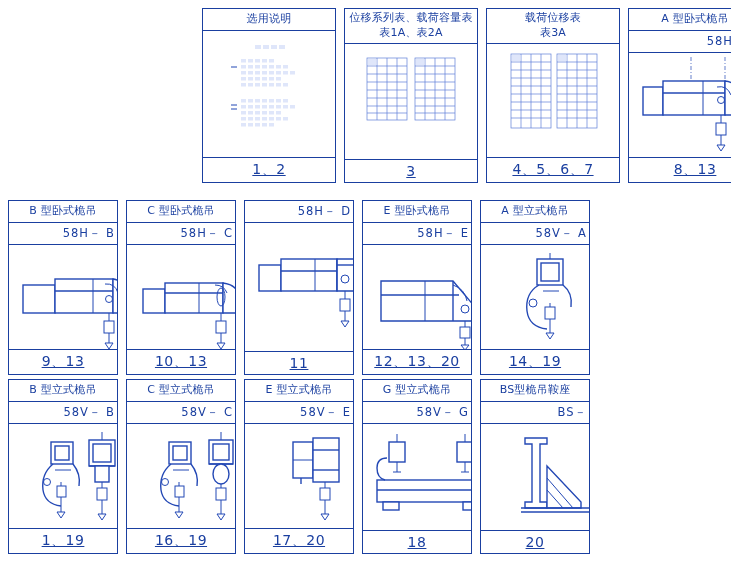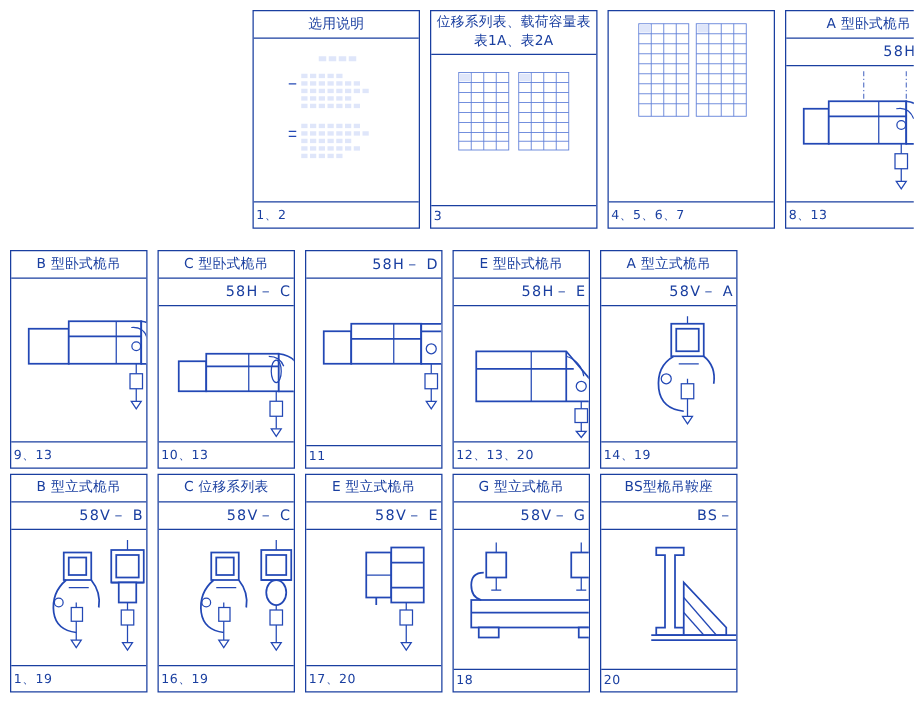--- a/index.html
+++ b/index.html
@@ -48,25 +48,26 @@
     letter-spacing:1px;
     white-space:nowrap;
   }
   .body{
     flex:1;
     position:relative;
     overflow:hidden;
   }
   .ftr{
     border-top:1.4px solid #1a3fa0;
-    text-align:left;
-    font-size:10px;
+    text-align:center;
+    font-size:14px;
     padding:3px 2px;
     letter-spacing:0.5px;
     white-space:nowrap;
+    text-decoration:underline;
   }
 
   
   svg{display:block;}
   .ln{stroke:#2348b5;stroke-width:1;fill:none;}
   .ln2{stroke:#2348b5;stroke-width:1.4;fill:none;}
   .thin{stroke:#5f7fd8;stroke-width:.7;fill:none;}
   .dash{stroke:#2348b5;stroke-width:.7;fill:none;stroke-dasharray:4 2 1 2;}
   .fillw{fill:#ffffff;}
   .fillp{fill:#dfe6fa;}
@@ -206,20 +207,24 @@
           <g class="fillp" stroke="none">
             <rect x="23" y="15" width="8.5" height="6"></rect>
               <rect x="71" y="15" width="8.5" height="6"></rect>
           </g>
         </svg>
       </div>
       <div class="ftr">3</div>
     </div>
 
     <div class="card">
+      <div class="hdr two">
+        <span>载荷位移表</span>
+        <span class="l2">表3A</span>
+      </div>
       <div class="body">
         <svg width="132" height="102" viewBox="0 0 132 102">
           <g class="thin">
             <rect x="24" y="10" width="40" height="74" class="fillw"></rect>
             <rect x="70" y="10" width="40" height="74" class="fillw"></rect>
             <g>
               <line x1="24" y1="18" x2="64" y2="18"></line>
                 <line x1="24" y1="26" x2="64" y2="26"></line>
               <line x1="24" y1="34" x2="64" y2="34"></line>
                 <line x1="24" y1="42" x2="64" y2="42"></line>
@@ -283,20 +288,21 @@
         </svg>
       </div>
       <div class="ftr">8、13</div>
     </div>
   </div>
 
   <div class="row row2">
 
     <div class="card">
       <div class="hdr">B 型卧式桅吊</div>
+      <div class="sub">58H－ B</div>
       <div class="body">
         <svg width="136" height="108" viewBox="0 0 136 108">
           <g class="ln2">
             <rect x="14" y="40" width="32" height="28" class="fillw"></rect>
             <rect x="46" y="34" width="58" height="34" class="fillw"></rect>
             <path d="M104 34 q14 2 14 16 l0 18 l-14 0 z" class="fillw"></path>
             <line x1="46" y1="46" x2="104" y2="46"></line>
           </g>
           <g class="ln">
             <circle cx="100" cy="54" r="3.5"></circle>
@@ -456,21 +462,21 @@
             <line x1="93" y1="76" x2="93" y2="90"></line>
             <path d="M89 90 l8 0 l-4 6 z" class="fillw"></path>
             <line x1="110" y1="24" x2="118" y2="24"></line>
           </g>
         </svg>
       </div>
       <div class="ftr">1、19</div>
     </div>
 
     <div class="card">
-      <div class="hdr">C 位移系列表</div>
+      <div class="hdr">C 型立式桅吊</div>
       <div class="sub">58V－ C</div>
       <div class="body">
         <svg width="136" height="108" viewBox="0 0 136 108">
           <g class="ln2">
             <rect x="42" y="18" width="22" height="22" class="fillw"></rect>
             <rect x="46" y="22" width="14" height="14" class="fillw"></rect>
             <path d="M44 40 q-12 10 -10 26 q2 14 18 16" fill="none"></path>
             <path d="M64 40 q8 10 6 22" fill="none"></path>
           </g>
           <g class="ln">

